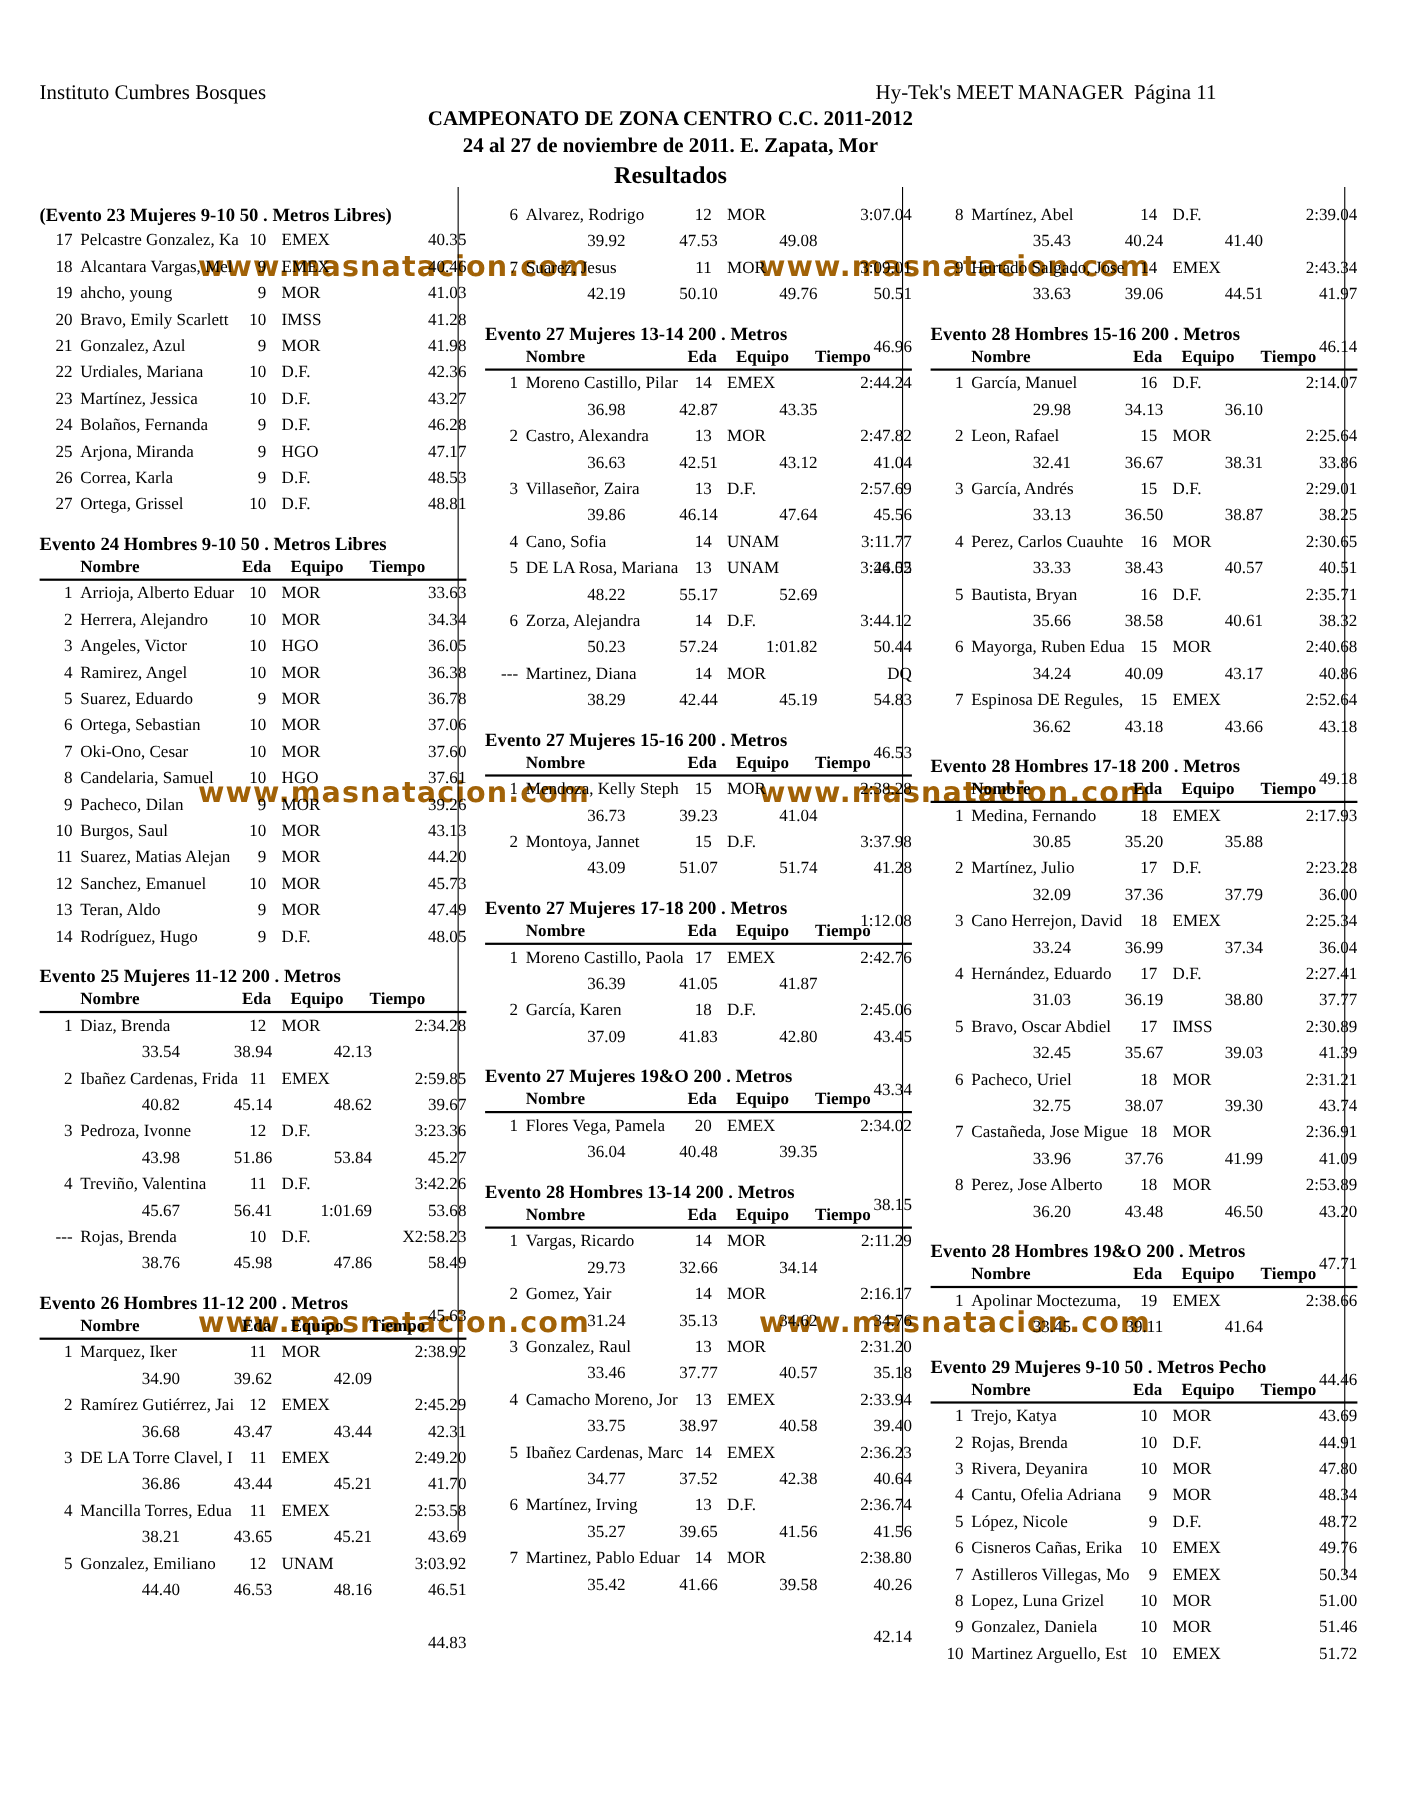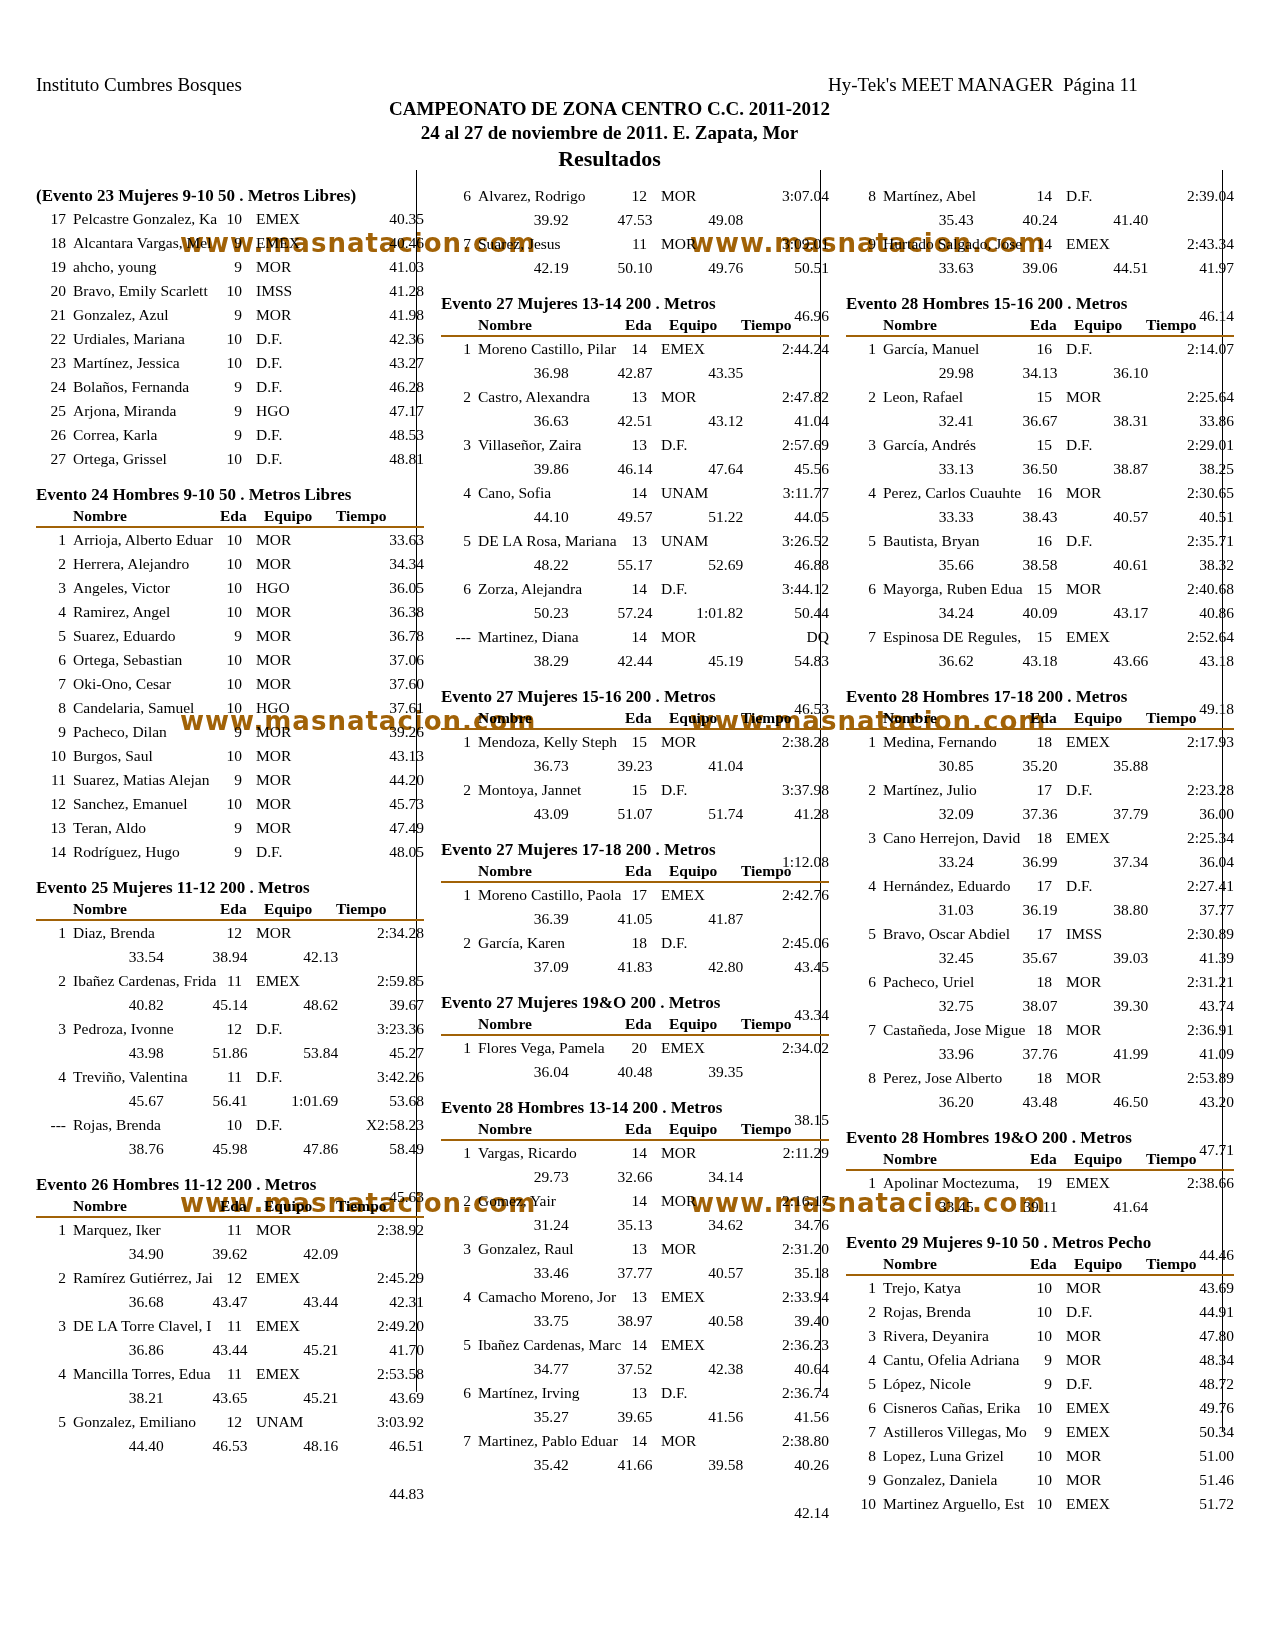--- a/index.html
+++ b/index.html
@@ -1,33 +1,33 @@
 <!DOCTYPE html>
 <html><head>
 <meta charset="utf-8">
 <style>
   html, body { margin: 0; padding: 0; background: #ffffff; }
   body { width: 1275px; height: 1650px; position: relative; overflow: hidden;
          font-family: "Liberation Serif", "DejaVu Serif", serif; color: #000; }
   .hdr-left { position: absolute; left: 36px; top: 74px; font-size: 19px; }
-  .hdr-right { position: absolute; left: 828px; top: 74px; font-size: 19px; white-space: pre; }
+  .hdr-right { position: absolute; left: 796px; top: 74px; font-size: 19px; white-space: pre; }
   .title { position: absolute; left: 0; width: 1275px; text-align: center; font-weight: bold; }
   .t1 { top: 98px; font-size: 19px; left: -28px; }
   .t2 { top: 122px; font-size: 19px; left: -28px; }
   .t3 { top: 146px; font-size: 22px; left: -28px; }
   .col { position: absolute; top: 184px; width: 388px; font-size: 15.5px; }
   .col.c0 { left: 36px; }
   .col.c1 { left: 441px; }
   .col.c2 { left: 846px; }
   .vline { position: absolute; top: 170px; width: 1px; background: #000; }
   .evt-title { font-weight: bold; font-size: 17px; height: 23px; line-height: 23px; white-space: nowrap; }
   .evt-title.cont { margin-top: 0; }
   .evt { margin-bottom: 12px; }
   .colhead { display: flex; font-weight: bold; font-size: 15.5px; height: 20px; line-height: 20px;
-             border-bottom: 2px solid #a16207; }
+             border-bottom: 2px solid #000000; }
   .row { display: flex; height: 24px; line-height: 24px; white-space: nowrap; }
   .c-place { width: 30px; text-align: right; }
   .c-name { width: 147px; padding-left: 7px; overflow: hidden; }
   .c-age { width: 22px; text-align: right; }
   .c-team { width: 80px; padding-left: 14px; }
   .c-time { width: 88px; text-align: right; }
   .colhead .c-place { }
   .colhead .c-name { padding-left: 7px; }
   .colhead .c-team { padding-left: 22px; width: 72px; }
   .colhead .c-time { text-align: left; }
@@ -478,26 +478,20 @@
         <span class="s3">47.64</span>
         <span class="s4">44.05</span>
       </div>
       <div class="row">
         <span class="c-place">4</span>
         <span class="c-name">Cano, Sofia</span>
         <span class="c-age">14</span>
         <span class="c-team">UNAM</span>
         <span class="c-time">3:11.77</span>
       </div>
-      <div class="splits">
-        <span class="s1">44.10</span>
-        <span class="s2">49.57</span>
-        <span class="s3">51.22</span>
-        <span class="s4">46.88</span>
-      </div>
       <div class="row">
         <span class="c-place">5</span>
         <span class="c-name">DE LA Rosa, Mariana</span>
         <span class="c-age">13</span>
         <span class="c-team">UNAM</span>
         <span class="c-time">3:26.52</span>
       </div>
       <div class="splits">
         <span class="s1">48.22</span>
         <span class="s2">55.17</span>

